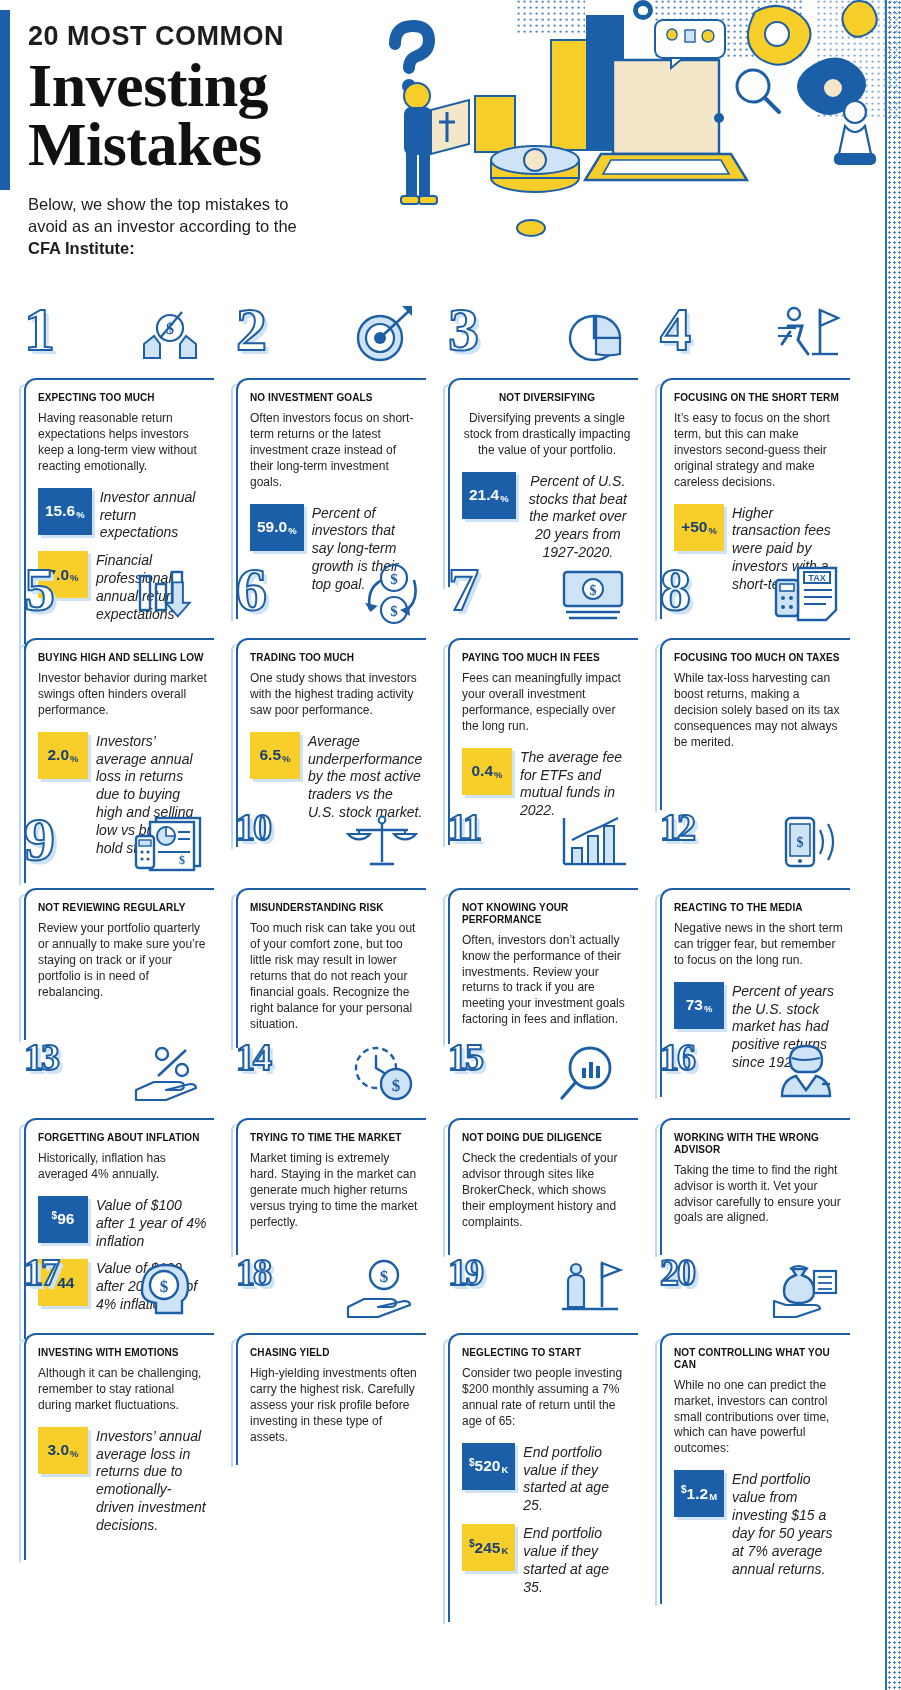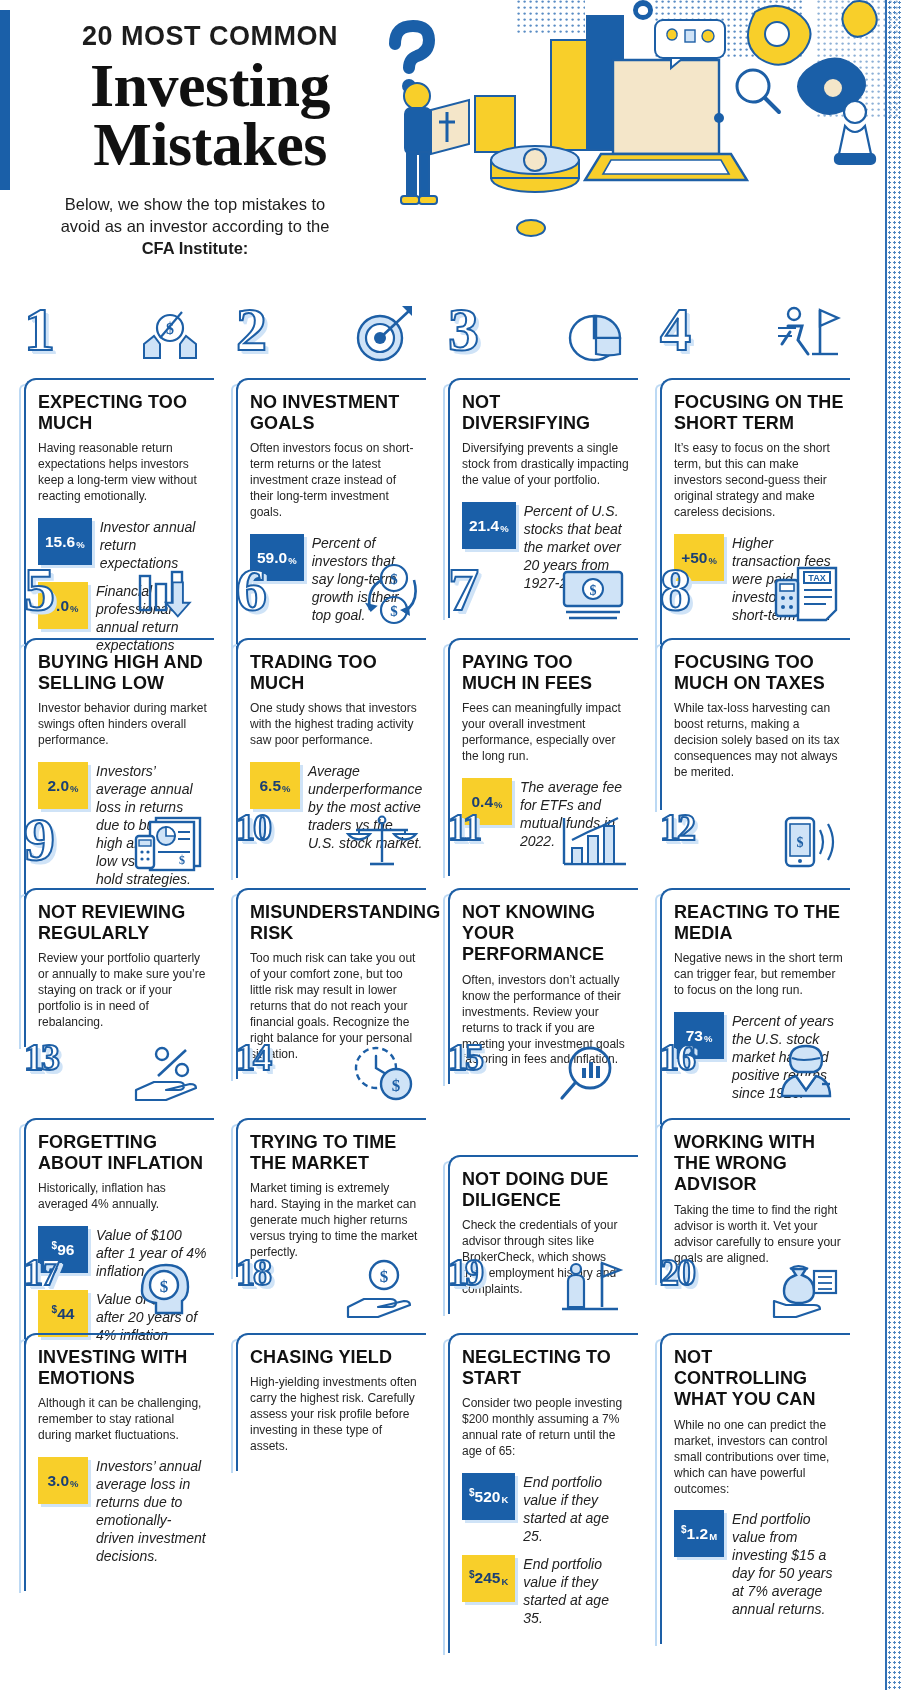--- a/index.html
+++ b/index.html
@@ -24,21 +24,21 @@
     background-image: radial-gradient(#2f6fb5 1.1px, transparent 1.2px);
     background-size: 5px 5px;
     opacity:.85;
   }
   .edge-right-line {
     position:absolute; right:14px; top:0; width:2px; height:1690px; background:#2f6fb5;
   }
 
   
   .header { position:absolute; left:0; top:0; width:901px; height:300px; }
-  .header-text { position:absolute; left:45px; top:22px; width:330px;text-align:center; }
+  .header-text { position:absolute; left:28px; top:22px; width:330px; }
   .kicker {
     font-size:27px; font-weight:700; letter-spacing:.5px;
     color:#1d1d1d; line-height:1.1; white-space:nowrap;
   }
   .bigtitle {
     font-family:"Liberation Serif", serif;
     font-weight:700; font-size:62px; line-height:.96;
     color:#111; margin-top:4px; letter-spacing:-.5px;
   }
   .subtitle {
@@ -93,21 +93,21 @@
     min-height:200px;
   }
   .card-body:before {
     content:""; position:absolute; left:-7px; top:4px;
     width:4px; height:calc(100% - 4px);
     border-left:2px solid #bcd9f4; border-top:2px solid #bcd9f4;
     border-top-left-radius:10px;
   }
 
   .card-title {
-    font-size:18px; font-weight:700; letter-spacing:.1px;
+    font-size:10px; font-weight:700; letter-spacing:.1px;
     line-height:1.18; color:#111; text-transform:uppercase;
     margin-bottom:7px;
   }
   .card-desc {
     font-size:12px; line-height:1.33; color:#262626;
   }
 
   .stats { margin-top:13px; }
   .stat { display:flex; align-items:flex-start; margin-bottom:9px; }
   .badge {
@@ -298,21 +298,21 @@
           <div class="card-head">
             <div class="num">3</div>
             <div class="card-icon">
               <svg width="76" height="70" viewBox="0 0 76 70">
                 <path d="M38 14 a24 22 0 1 0 24 22 l-24 0 z" fill="#fff" stroke="#1d5fa6" stroke-width="2.4"></path>
                 <path d="M40 14 a24 22 0 0 1 24 22 l-24 0 z" fill="#cfe3f7" stroke="#1d5fa6" stroke-width="2.4"></path>
                 <path d="M40 36 l24 0 l0 16 a24 10 0 0 1 -24 0 z" fill="#cfe3f7" stroke="#1d5fa6" stroke-width="2.2"></path>
               </svg>
             </div>
           </div>
-          <div class="card-body" style="min-height: 182px;">
+          <div class="card-body" style="min-height: 182px; text-align: center;">
             <div class="card-title">NOT DIVERSIFYING</div>
             <div class="card-desc">Diversifying prevents a single stock from drastically impacting the value of your portfolio.</div>
             <div class="stats">
               <div class="stat">
                 <div class="badge blue">
                   <span>21.4</span>
                   <span class="unit">%</span>
                 </div>
                 <div class="stat-label">Percent of U.S. stocks that beat the market over 20 years from 1927-2020.</div>
               </div>
@@ -613,21 +613,21 @@
             <div class="card-icon">
               <svg width="76" height="70" viewBox="0 0 76 70">
                 <circle cx="34" cy="26" r="20" fill="none" stroke="#1d5fa6" stroke-width="2.8"></circle>
                 <rect x="26" y="26" width="4" height="10" fill="#1d5fa6"></rect>
                 <rect x="33" y="20" width="4" height="16" fill="#1d5fa6"></rect>
                 <rect x="40" y="24" width="4" height="12" fill="#1d5fa6"></rect>
                 <line x1="19" y1="41" x2="6" y2="56" stroke="#1d5fa6" stroke-width="3.2" stroke-linecap="round"></line>
               </svg>
             </div>
           </div>
-          <div class="card-body" style="min-height: 137px; margin-top: 37px;">
+          <div class="card-body" style="min-height: 137px;">
             <div class="card-title">NOT DOING DUE DILIGENCE</div>
             <div class="card-desc">Check the credentials of your advisor through sites like BrokerCheck, which shows their employment history and complaints.</div>
           </div>
         </div>
         <div class="card c3">
           <div class="card-head">
             <div class="num wide">16</div>
             <div class="card-icon">
               <svg width="76" height="70" viewBox="0 0 76 70">
                 <path d="M22 18 q0 -14 16 -14 q16 0 16 14 q0 10 -8 12 l-16 0 q-8 -2 -8 -12 z" fill="#cfe3f7" stroke="#1d5fa6" stroke-width="2.4"></path>

